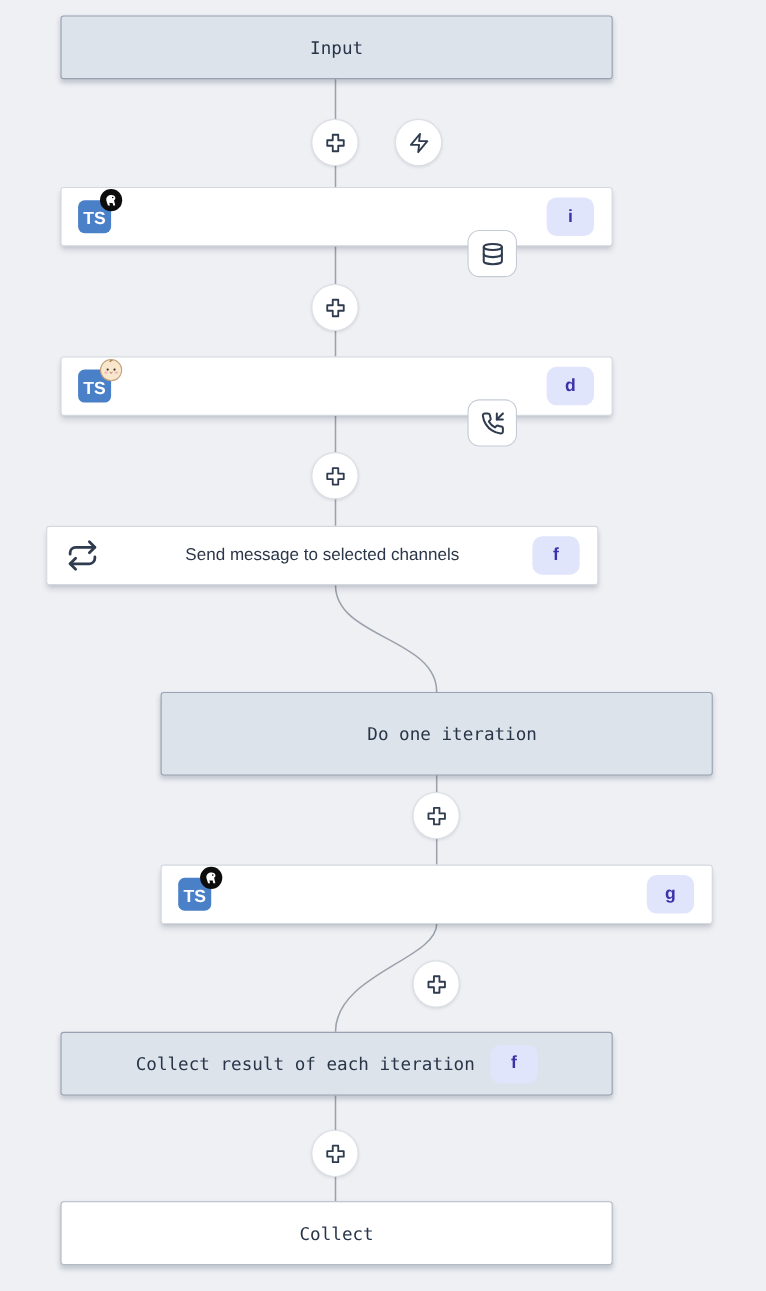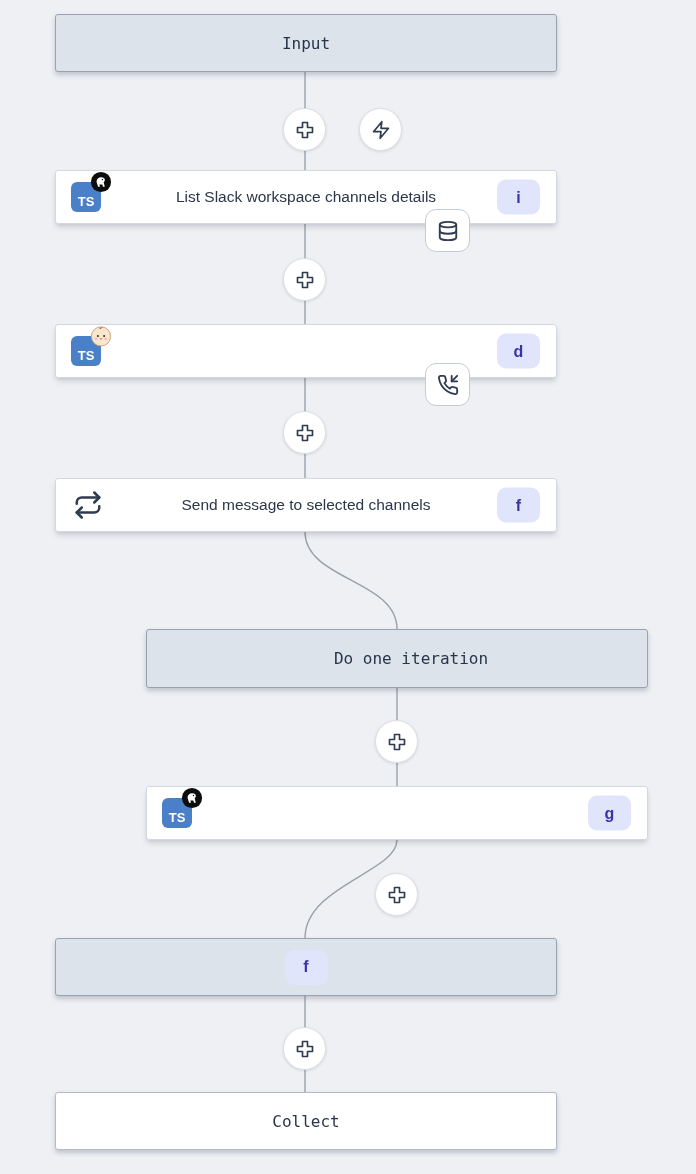--- a/index.html
+++ b/index.html
@@ -53,21 +53,21 @@
     font-family:"Liberation Sans", sans-serif;
   }
   .vbox .id-badge { position:static; transform:none; }
 
   
   .lang-wrap { position:relative; margin-left:15px; width:30px; height:30px; flex:0 0 auto; }
   .ts-square {
     width:30px; height:30px; border-radius:6px;
     background:#4a80c8; color:#ffffff;
     display:flex; align-items:flex-end; justify-content:center;
-    font-weight:700; font-size:13px; padding-bottom:3px;
+    font-weight:700; font-size:16px; padding-bottom:3px;
   }
   .overlay-badge { position:absolute; top:-11px; right:-11px; width:22px; height:22px; }
 
   .loop-icon-wrap { margin-left:17px; width:30px; height:30px; flex:0 0 auto;
     display:flex; align-items:center; justify-content:center; }
 
   
   .round-btn {
     position:absolute; z-index:3;
     width:43px; height:43px; border-radius:50%;
@@ -119,21 +119,20 @@
 
   <div class="node" style="left:55px; top:170px; width:502px; height:54px;">
     <span class="lang-wrap">
       <span class="ts-square">TS</span>
       <svg class="overlay-badge" viewBox="0 0 24 24">
         <circle cx="12" cy="12" r="11" fill="#0d0d0d"></circle>
         <path fill="#ffffff" d="M12.2 6.8c-2.9 0-5 1.9-5 4.5 0 .5.1 1 .2 1.4l1.5 4.6h2l-.7-2.7c.6.2 1.2.2 1.9.2.5 0 1 0 1.4-.1l.6 2.6h2l-1.2-5.3c.9-.6 1.3-1.4 1.3-2.3 0-1.8-1.6-2.9-4-2.9z"></path>
         <circle cx="13.6" cy="9.3" r=".8" fill="#0d0d0d"></circle>
       </svg>
     </span>
-    <span class="node-label">List Slack workspace channels details</span>
     <span class="id-badge">i</span>
   </div>
 
   <div class="attach-badge" style="left:425px; top:209px;">
     <svg width="22" height="22" viewBox="0 0 24 24">
       <g fill="none" stroke="#2f3b4e" stroke-width="2" stroke-linecap="round">
         <ellipse cx="12" cy="5" rx="9" ry="3"></ellipse>
         <path d="M3 5 V19 a9 3 0 0 0 18 0 V5"></path>
         <path d="M3 12 a9 3 0 0 0 18 0"></path>
       </g>
@@ -171,36 +170,36 @@
       </g>
     </svg>
   </div>
 
   <div class="round-btn" style="left:283px; top:411px;">
     <svg width="20" height="20" viewBox="0 0 24 24">
       <path d="M9 3 h6 v6 h6 v6 h-6 v6 h-6 v-6 H3 V9 h6 z" fill="none" stroke="#2f3b4e" stroke-width="2" stroke-linejoin="round"></path>
     </svg>
   </div>
 
-  <div class="node" style="left:55px; top:478px; width:502px; height:54px;">
+  <div class="node" style="left:42px; top:478px; width:502px; height:54px;">
     <span class="loop-icon-wrap">
       <svg width="30" height="30" viewBox="0 0 24 24">
         <g fill="none" stroke="#2f3b4e" stroke-width="2" stroke-linecap="round" stroke-linejoin="round">
           <path d="m17 2 4 4-4 4"></path>
           <path d="M3 11v-1a4 4 0 0 1 4-4h14"></path>
           <path d="m7 22-4-4 4-4"></path>
           <path d="M21 13v1a4 4 0 0 1-4 4H3"></path>
         </g>
       </svg>
     </span>
     <span class="node-label">Send message to selected channels</span>
     <span class="id-badge">f</span>
   </div>
 
-  <div class="vbox" style="left:146px; top:629px; width:502px; height:59px;padding-left:28px;">
+  <div class="vbox" style="left:146px; top:629px; width:502px; height:76px;padding-left:28px;">
     <span>Do one iteration</span>
   </div>
 
   <div class="round-btn" style="left:375px; top:720px;">
     <svg width="20" height="20" viewBox="0 0 24 24">
       <path d="M9 3 h6 v6 h6 v6 h-6 v6 h-6 v-6 H3 V9 h6 z" fill="none" stroke="#2f3b4e" stroke-width="2" stroke-linejoin="round"></path>
     </svg>
   </div>
 
   <div class="node" style="left:146px; top:786px; width:502px; height:54px;">
@@ -215,20 +214,21 @@
     <span class="id-badge">g</span>
   </div>
 
   <div class="round-btn" style="left:375px; top:873px;">
     <svg width="20" height="20" viewBox="0 0 24 24">
       <path d="M9 3 h6 v6 h6 v6 h-6 v6 h-6 v-6 H3 V9 h6 z" fill="none" stroke="#2f3b4e" stroke-width="2" stroke-linejoin="round"></path>
     </svg>
   </div>
 
   <div class="vbox" style="left:55px; top:938px; width:502px; height:58px;">
+    <span>Collect result of each iteration</span>
     <span class="id-badge">f</span>
   </div>
 
   <div class="round-btn" style="left:283px; top:1027px;">
     <svg width="20" height="20" viewBox="0 0 24 24">
       <path d="M9 3 h6 v6 h6 v6 h-6 v6 h-6 v-6 H3 V9 h6 z" fill="none" stroke="#2f3b4e" stroke-width="2" stroke-linejoin="round"></path>
     </svg>
   </div>
 
   <div class="vbox white" style="left:55px; top:1092px; width:502px; height:58px;">

